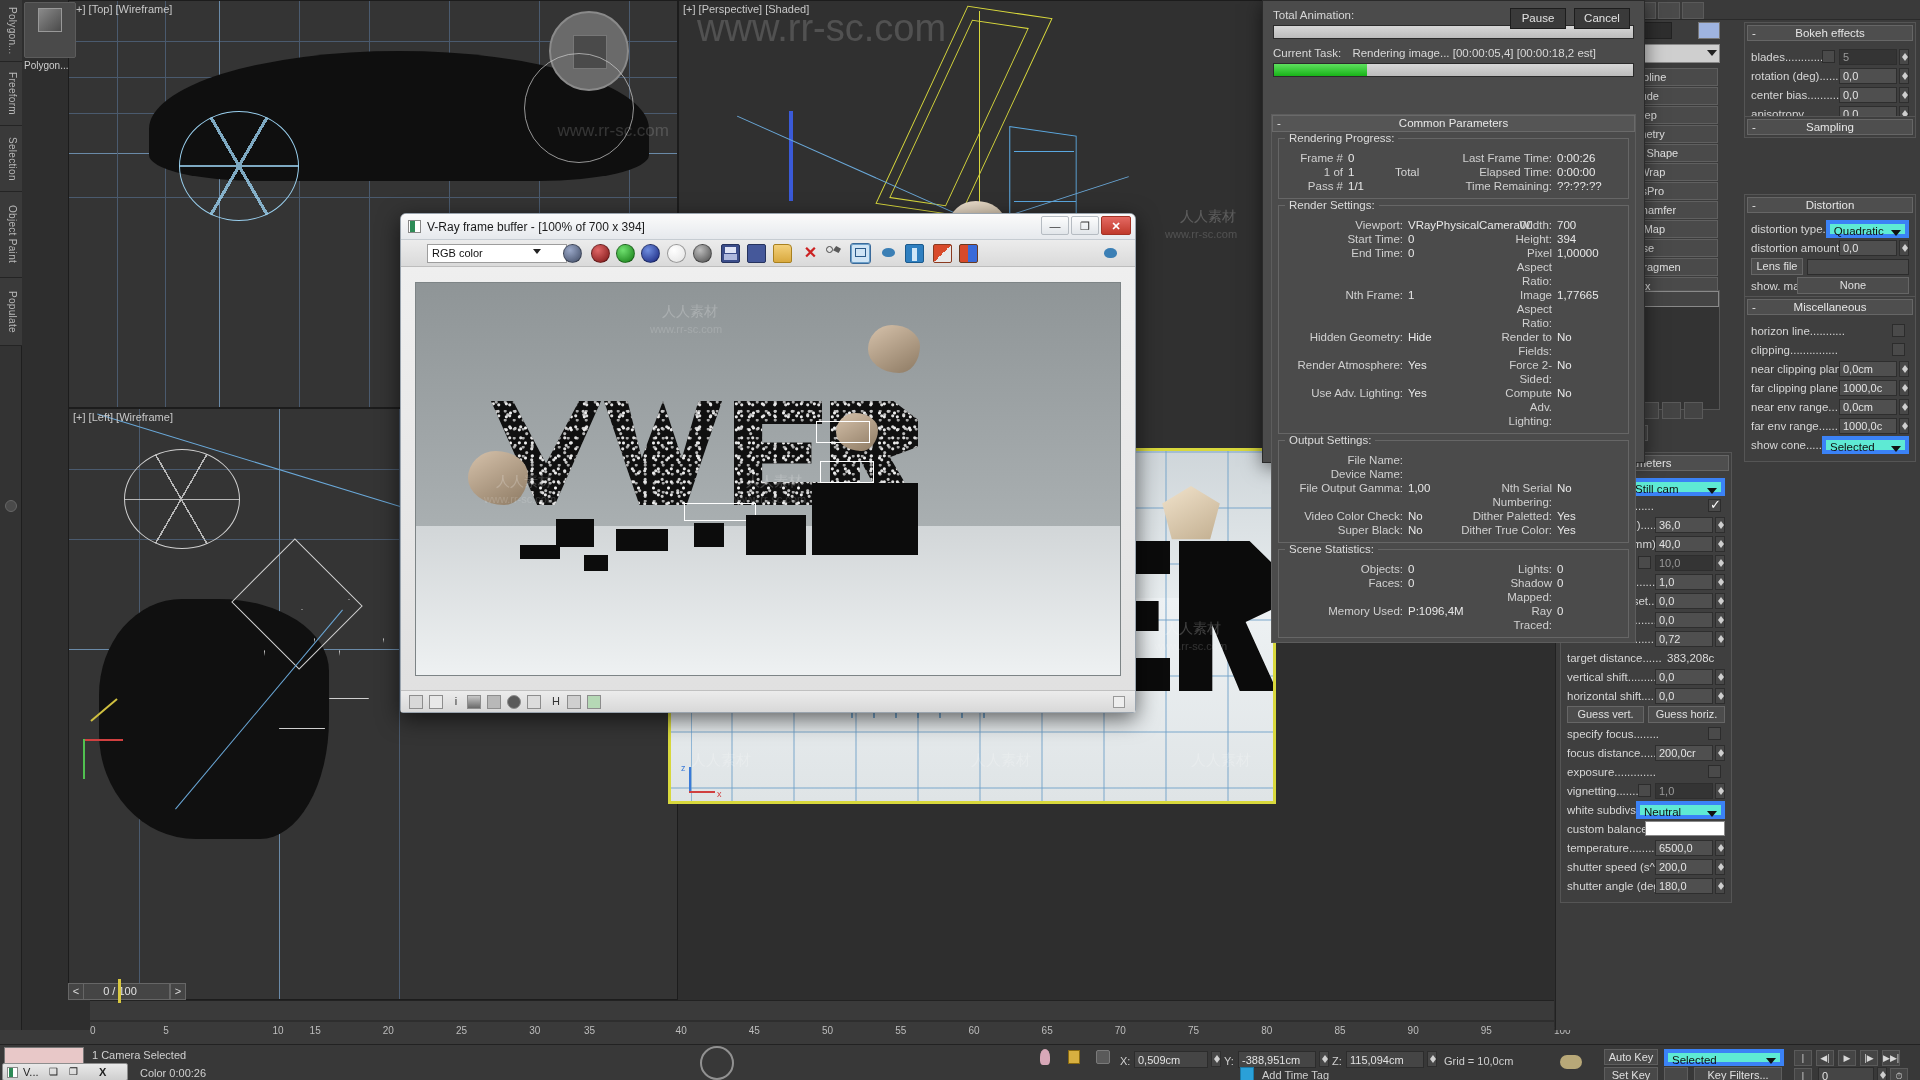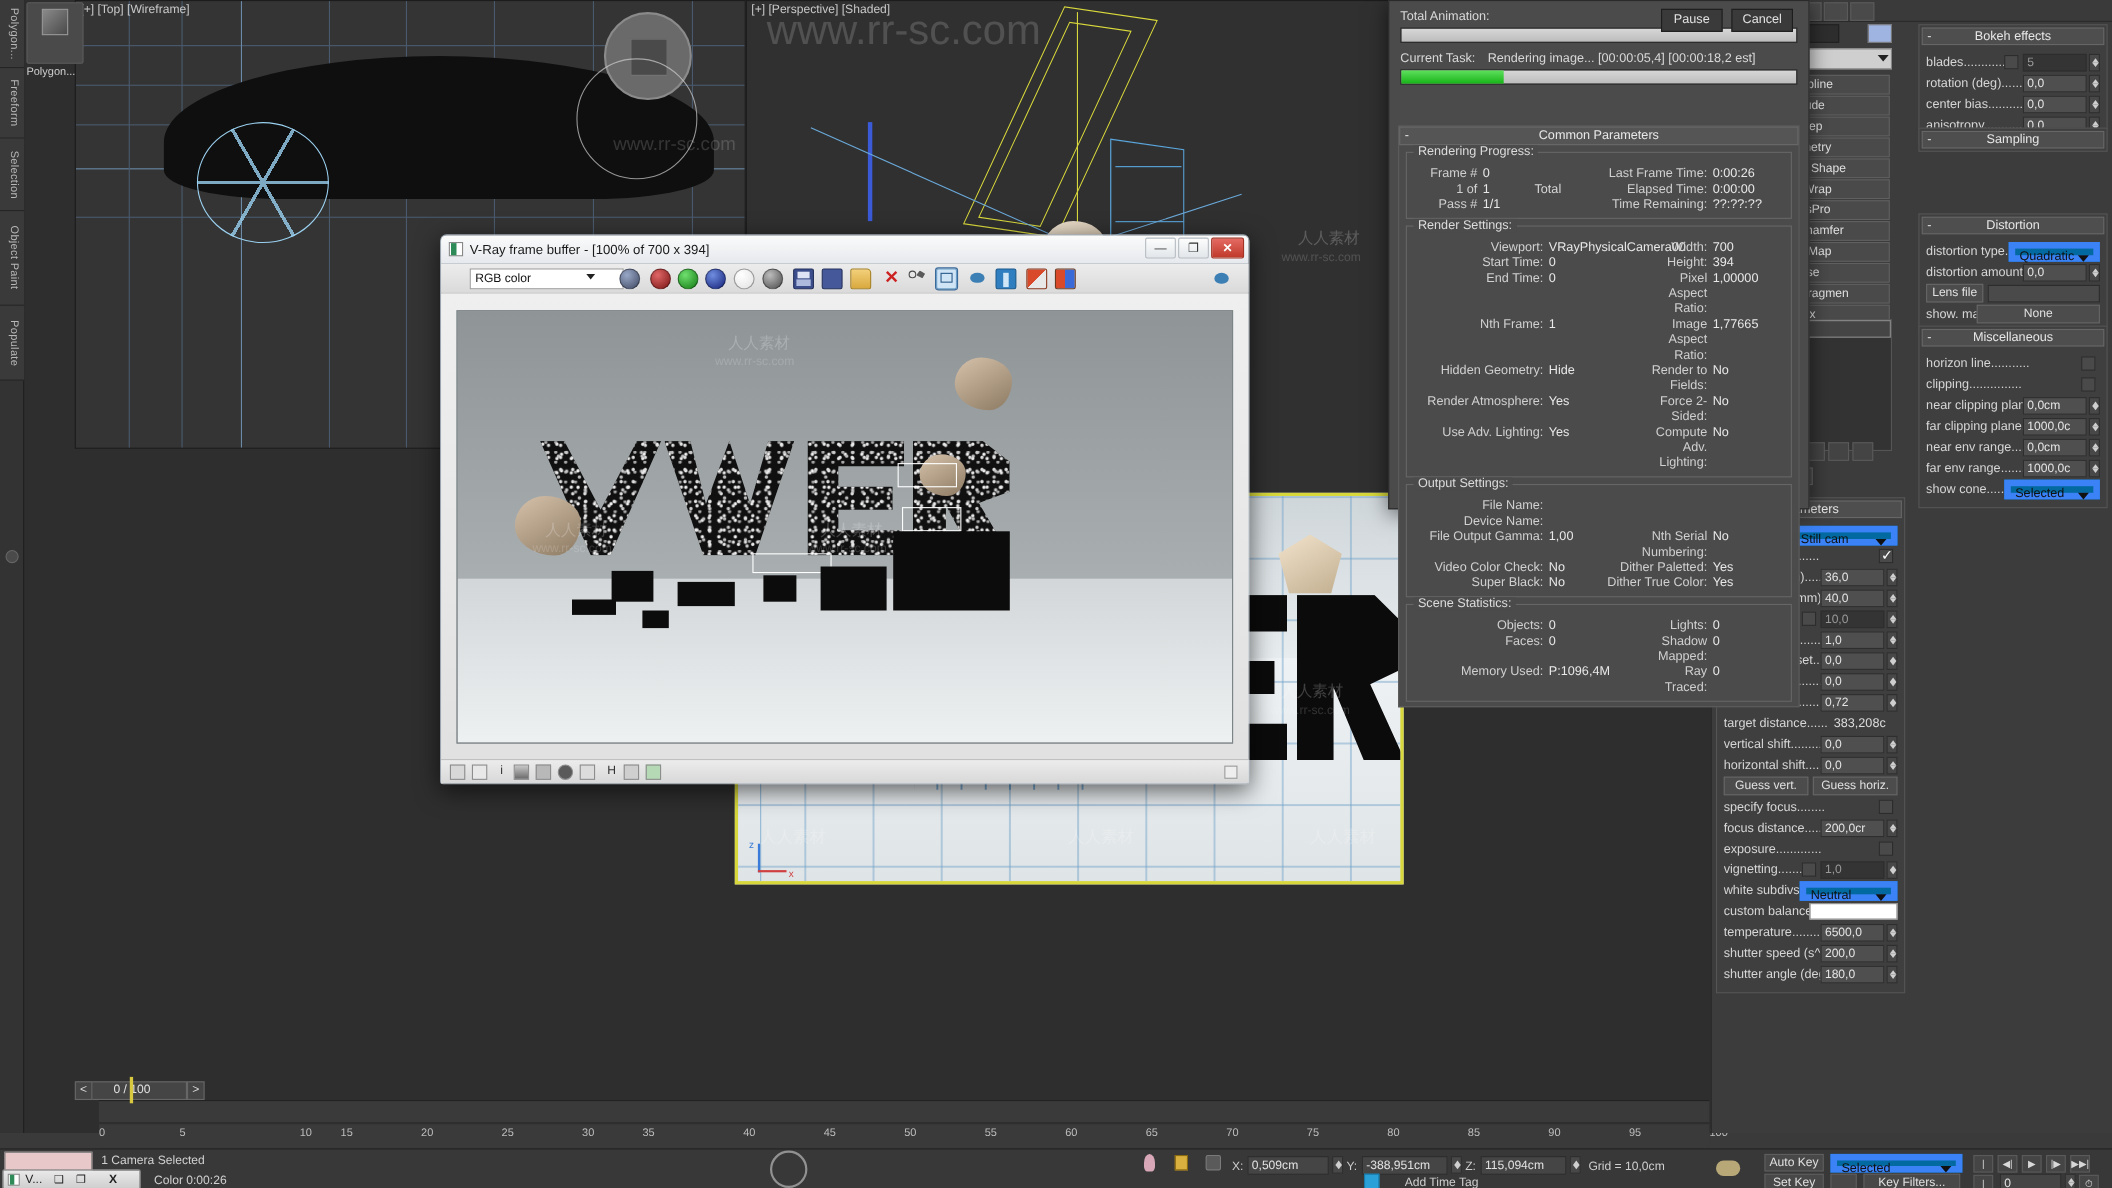--- a/index.html
+++ b/index.html
@@ -252,21 +252,21 @@
     background:#484848; border:1px solid #2e2e2e; position:relative; }
   .arrows::before,.arrows::after{ content:""; position:absolute; left:2px;
     width:0;height:0;border-left:3px solid transparent;border-right:3px solid transparent;}
   .arrows::before{ top:3px; border-bottom:4px solid #cfcfcf; }
   .arrows::after{ bottom:3px; border-top:4px solid #cfcfcf; }
   .chk { width:13px;height:13px; background:#4a4a4a; border:1px solid #2c2c2c;
          margin-right:4px; position:relative; }
   .chk.on::after{ content:"\2713"; position:absolute; left:1px; top:-3px;
     font-size:13px; color:#fff; }
   .ddl {
-    flex:1; height:18px; background:#0369a1; border:6px solid #3b82f6;
+    flex:1; height:18px; background:#5eead4; border:4px solid #3b82f6;
     color:#111; font-size:11.5px; padding:1px 4px; position:relative;
   }
   .ddl .arr{ position:absolute; right:4px; top:6px;
     width:0;height:0;border-left:5px solid transparent;
     border-right:5px solid transparent;border-top:6px solid #111; }
   .txtfield{ flex:1; height:16px; background:#4a4a4a; border:1px solid #2c2c2c; }
   .btnsm{ height:17px; background:#4c4c4c; border:1px solid #666;
     color:#e0e0e0; font-size:11px; text-align:center; line-height:15px; }
   .swatch{ flex:1; height:15px; background:#fff; border:1px solid #888; }
 
@@ -379,20 +379,52 @@
       background:#6aa8d8;transform:rotate(-18deg);"></div>
     <div style="position:absolute;left:270px;top:200px;width:56px;height:46px;
       background:linear-gradient(150deg,#efe3d2,#b9a88f);
       border-radius:48% 52% 44% 56%/52% 46% 54% 48%;"></div>
     <div class="wmark" style="left:18px;top:6px;font-size:38px;">www.rr-sc.com</div>
     <div class="wmark wmark-cn" style="left:250px;top:230px;font-size:15px;">人人素材</div>
     <div class="wmark" style="left:250px;top:250px;font-size:11px;">www.rr-sc.com</div>
     <div class="vp-label">[+] [Perspective] [Shaded]</div>
   </div>
 
+  <div class="vp" style="left:68px;top:408px;width:610px;height:592px;background:#343434;">
+    <div class="gridline h" style="top:60px;"></div>
+    <div class="gridline h" style="top:130px;"></div>
+    <div class="gridline h maj" style="top:240px;"></div>
+    <div class="gridline v" style="left:70px;"></div>
+    <div class="gridline v maj" style="left:210px;"></div>
+    <div class="gridline v" style="left:330px;"></div>
+    <div style="position:absolute;left:55px;top:40px;width:116px;height:100px;
+      border:1px solid #cfcfcf;border-radius:50%;"></div>
+    <div style="position:absolute;left:55px;top:40px;width:116px;height:100px;
+      background:
+        linear-gradient(0deg,transparent 49%,#cfcfcf 49%,#cfcfcf 50%,transparent 50%),
+        linear-gradient(60deg,transparent 49%,#cfcfcf 49%,#cfcfcf 50%,transparent 50%),
+        linear-gradient(120deg,transparent 49%,#cfcfcf 49%,#cfcfcf 50%,transparent 50%);
+      border-radius:50%;opacity:.85;"></div>
+    <div style="position:absolute;left:30px;top:190px;width:230px;height:240px;
+      background:#101010;border-radius:36% 48% 30% 42%/40% 30% 50% 44%;"></div>
+    <div style="position:absolute;left:180px;top:150px;width:96px;height:90px;
+      border:1px solid #cfcfcf;transform:rotate(45deg);"></div>
+    <div style="position:absolute;left:195px;top:200px;width:76px;height:120px;
+      border:1px solid #cfcfcf;clip-path:polygon(50% 0,100% 35%,80% 100%,20% 100%,0 35%);"></div>
+    <div style="position:absolute;left:245px;top:190px;width:70px;height:100px;
+      border:1px solid #cfcfcf;clip-path:polygon(50% 0,100% 40%,78% 100%,22% 100%,0 40%);"></div>
+    <div style="position:absolute;left:20px;top:60px;width:380px;height:1px;
+      background:#6aa8d8;transform:rotate(17deg);"></div>
+    <div style="position:absolute;left:60px;top:300px;width:260px;height:1px;
+      background:#6aa8d8;transform:rotate(-50deg);"></div>
+    <div style="position:absolute;left:14px;top:330px;width:40px;height:2px;background:#d04040;"></div>
+    <div style="position:absolute;left:14px;top:330px;width:2px;height:40px;background:#50c050;"></div>
+    <div style="position:absolute;left:18px;top:300px;width:34px;height:2px;background:#d0c040;transform:rotate(-40deg);"></div>
+    <div class="vp-label">[+] [Left] [Wireframe]</div>
+  </div>
 
   <div class="vp" style="left:668px;top:448px;width:608px;height:356px;background:#dfe3e5;border:3px solid #d8d83c;">
     <div style="position:absolute;left:0;top:0;right:0;height:42%;
       background:linear-gradient(#cfd6da,#e7ecee);"></div>
     <div style="position:absolute;left:0;bottom:0;right:0;height:58%;
       background:linear-gradient(#eef2f4,#dfe4e6);"></div>
     <div style="position:absolute;left:0;top:0;right:0;bottom:0;
       background:
         linear-gradient(0deg,transparent 97%,rgba(110,160,200,.45) 97%),
         linear-gradient(90deg,transparent 97%,rgba(110,160,200,.45) 97%);
@@ -1029,21 +1061,21 @@
   <div class="coordfield" style="left:1238px;width:78px;">-388,951cm</div>
   <div class="arrows" style="position:absolute;left:1317px;top:6px;"></div>
 
   <span class="statlbl" style="left:1332px;top:10px;">Z:</span>
   <div class="coordfield" style="left:1346px;width:78px;">115,094cm</div>
   <div class="arrows" style="position:absolute;left:1425px;top:6px;"></div>
 
   <span class="statlbl" style="left:1444px;top:10px;">Grid = 10,0cm</span>
 
   <div style="position:absolute;left:1240px;top:22px;width:14px;height:14px;background:#2aa0d8;border:1px solid #1a7aa8;"></div>
-  <span class="statlbl" style="left:1262px;top:24px;margin-left:15px;">Add Time Tag</span>
+  <span class="statlbl" style="left:1262px;top:24px;">Add Time Tag</span>
 
   <div style="position:absolute;left:1560px;top:10px;width:22px;height:14px;background:#b8a878;border-radius:7px;"></div>
 
   <div class="stbtn" style="left:1604px;top:4px;width:54px;height:16px;line-height:14px;">Auto Key</div>
   <div class="stbtn" style="left:1604px;top:22px;width:54px;height:16px;line-height:14px;">Set Key</div>
   <div class="ddl" style="position:absolute;left:1664px;top:4px;width:120px;height:17px;">
     <span>Selected</span>
     <div class="arr" style="top:5px;"></div>
   </div>
   <div style="position:absolute;left:1664px;top:22px;width:24px;height:16px;background:#484848;border:1px solid #5e5e5e;"></div>

